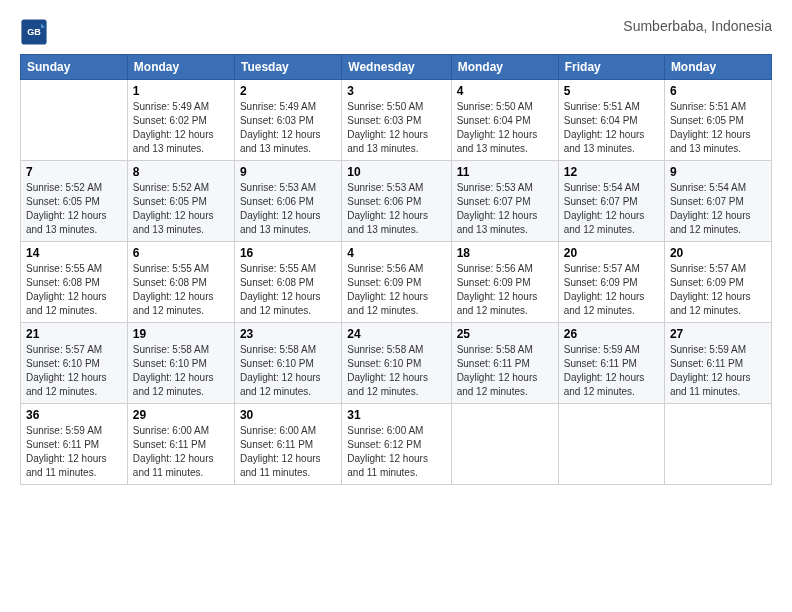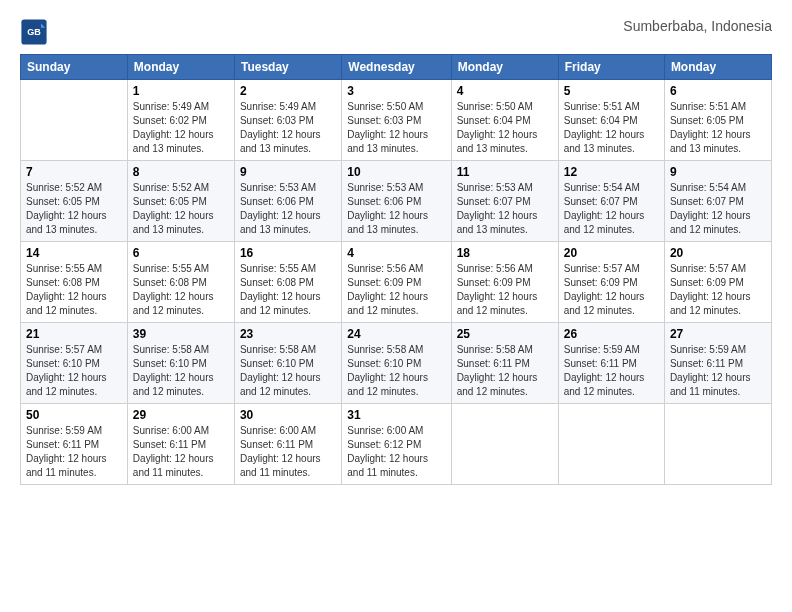--- a/index.html
+++ b/index.html
@@ -269,21 +269,21 @@
         </tr>
         <tr>
           <td>
             <span class="day-number">21</span>
             <div class="day-info" style="white-space: pre-line;">Sunrise: 5:57 AM
 Sunset: 6:10 PM
 Daylight: 12 hours
 and 12 minutes.</div>
           </td>
           <td>
-            <span class="day-number">39</span>
+            <span class="day-number">19</span>
             <div class="day-info" style="white-space: pre-line;">Sunrise: 5:58 AM
 Sunset: 6:10 PM
 Daylight: 12 hours
 and 12 minutes.</div>
           </td>
           <td>
             <span class="day-number">23</span>
             <div class="day-info" style="white-space: pre-line;">Sunrise: 5:58 AM
 Sunset: 6:10 PM
 Daylight: 12 hours
@@ -313,21 +313,21 @@
           <td>
             <span class="day-number">27</span>
             <div class="day-info" style="white-space: pre-line;">Sunrise: 5:59 AM
 Sunset: 6:11 PM
 Daylight: 12 hours
 and 11 minutes.</div>
           </td>
         </tr>
         <tr>
           <td>
-            <span class="day-number">50</span>
+            <span class="day-number">36</span>
             <div class="day-info" style="white-space: pre-line;">Sunrise: 5:59 AM
 Sunset: 6:11 PM
 Daylight: 12 hours
 and 11 minutes.</div>
           </td>
           <td>
             <span class="day-number">29</span>
             <div class="day-info" style="white-space: pre-line;">Sunrise: 6:00 AM
 Sunset: 6:11 PM
 Daylight: 12 hours

